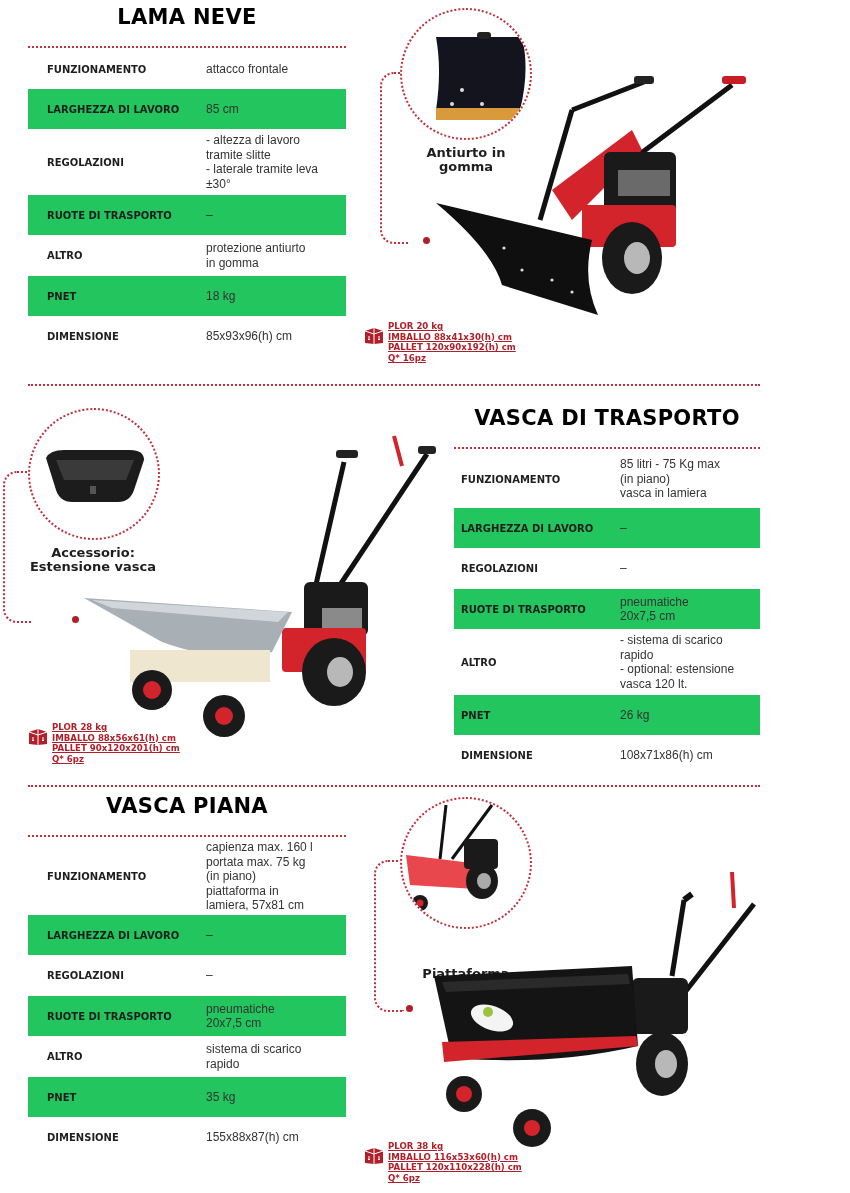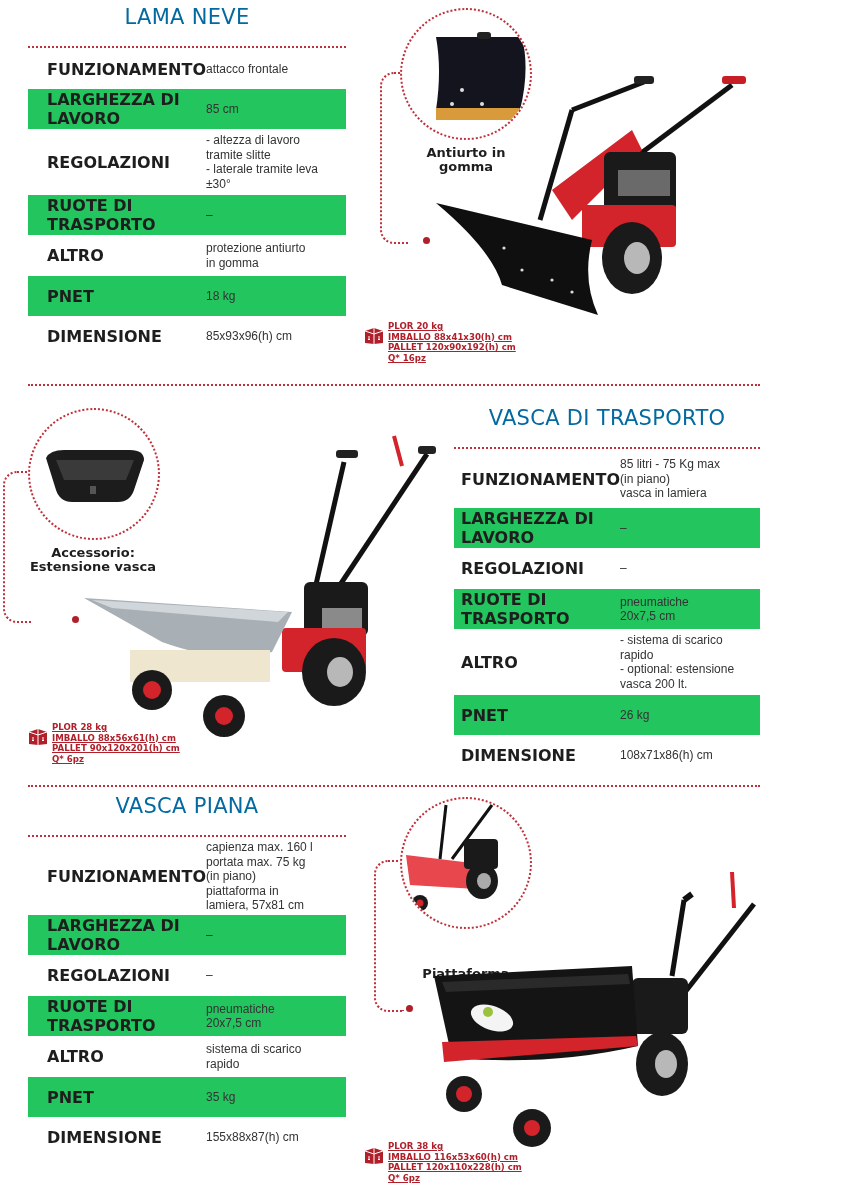--- a/index.html
+++ b/index.html
@@ -1,23 +1,23 @@
 <!DOCTYPE html>
 <html><head>
 <meta charset="utf-8">
 <style>
   html, body { margin:0; padding:0; background:#ffffff; }
   body { width:850px; height:1193px; position:relative; overflow:hidden; font-family:"Liberation Sans", sans-serif; color:#2b2b2b; }
   .abs { position:absolute; }
-  .title { position:absolute; font-family:"DejaVu Sans", sans-serif; font-weight:normal; color:#0369a1; font-size:21px; letter-spacing:0.3px; text-align:center; }
+  .title { position:absolute; font-family:"DejaVu Sans", sans-serif; font-weight:bold; color:#000000; font-size:21px; letter-spacing:0.3px; text-align:center; }
   .dots { position:absolute; height:0; border-top:2px dotted #c0303a; }
   .spec { position:absolute; width:318px; }
   .row { display:flex; align-items:center; width:318px; box-sizing:border-box; padding-left:19px; }
   .row.alt { background:#22c55e; }
-  .row .lbl { width:159px; font-family:"DejaVu Sans", sans-serif; font-weight:bold; font-size:16px; color:#1e1e1e; flex:none; }
+  .row .lbl { width:159px; font-family:"DejaVu Sans", sans-serif; font-weight:bold; font-size:10px; color:#1e1e1e; flex:none; }
   .row .val { font-size:12px; line-height:14.5px; color:#333; white-space:pre-line; width:150px; }
   .pack { position:absolute; display:flex; align-items:flex-start; }
   .pack .ico { width:20px; height:18px; margin-right:4px; margin-top:6px; }
   .pack .lines { font-family:"DejaVu Sans", sans-serif; font-weight:bold; color:#b0202a; font-size:8.6px; line-height:10.6px;text-decoration:underline; }
   .caption { position:absolute; font-family:"DejaVu Sans", sans-serif; font-weight:bold; font-size:13px; color:#1e1e1e; text-align:center; line-height:14px; }
   .circle { position:absolute; border-radius:50%; border:2px dotted #c0303a; overflow:hidden; background:#fff; }
   .connector { position:absolute; border-left:2px dotted #c0303a; border-top:2px dotted #c0303a; border-bottom:2px dotted #c0303a; border-radius:14px 0 0 14px; }
   .dot-end { position:absolute; width:7px; height:7px; border-radius:50%; background:#b0202a; }
   svg { display:block; }
 </style>
@@ -134,21 +134,21 @@
   <div class="row alt" style="height:40px; width:306px; padding-left:7px;">
       <span class="lbl">RUOTE DI TRASPORTO</span>
       <span class="val">pneumatiche
 20x7,5 cm</span>
     </div>
   <div class="row" style="height:66px; width:306px; padding-left:7px;">
       <span class="lbl">ALTRO</span>
       <span class="val">- sistema di scarico
 rapido
 - optional: estensione
-vasca 200 lt.</span>
+vasca 120 lt.</span>
     </div>
   <div class="row alt" style="height:40px; width:306px; padding-left:7px;">
       <span class="lbl">PNET</span>
       <span class="val">26 kg</span>
     </div>
   <div class="row" style="height:40px; width:306px; padding-left:7px;">
       <span class="lbl">DIMENSIONE</span>
       <span class="val">108x71x86(h) cm</span>
     </div>
 </div>

